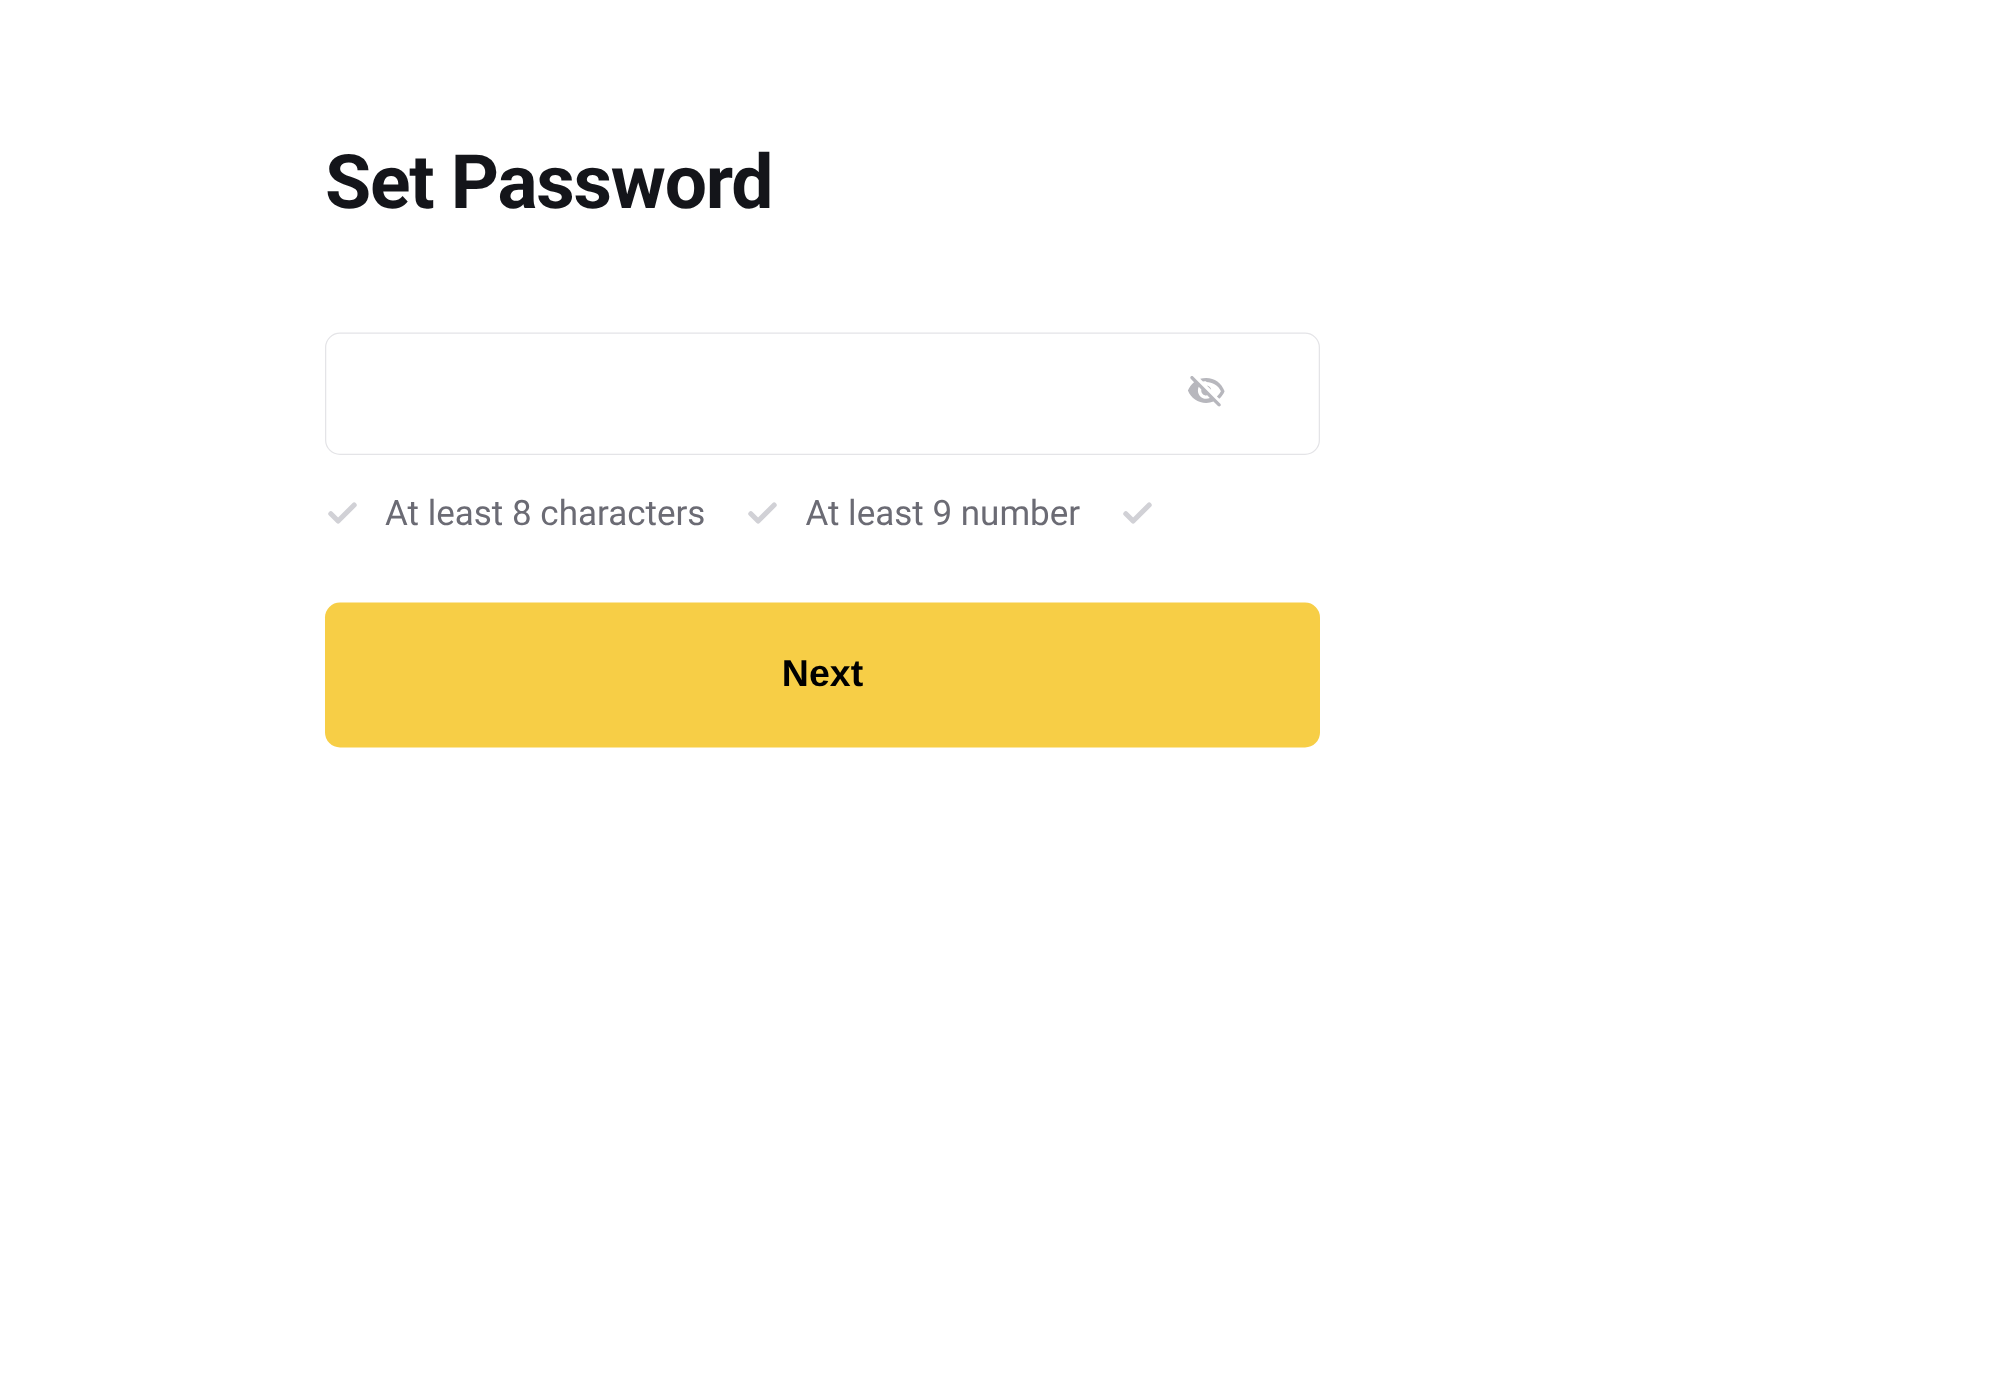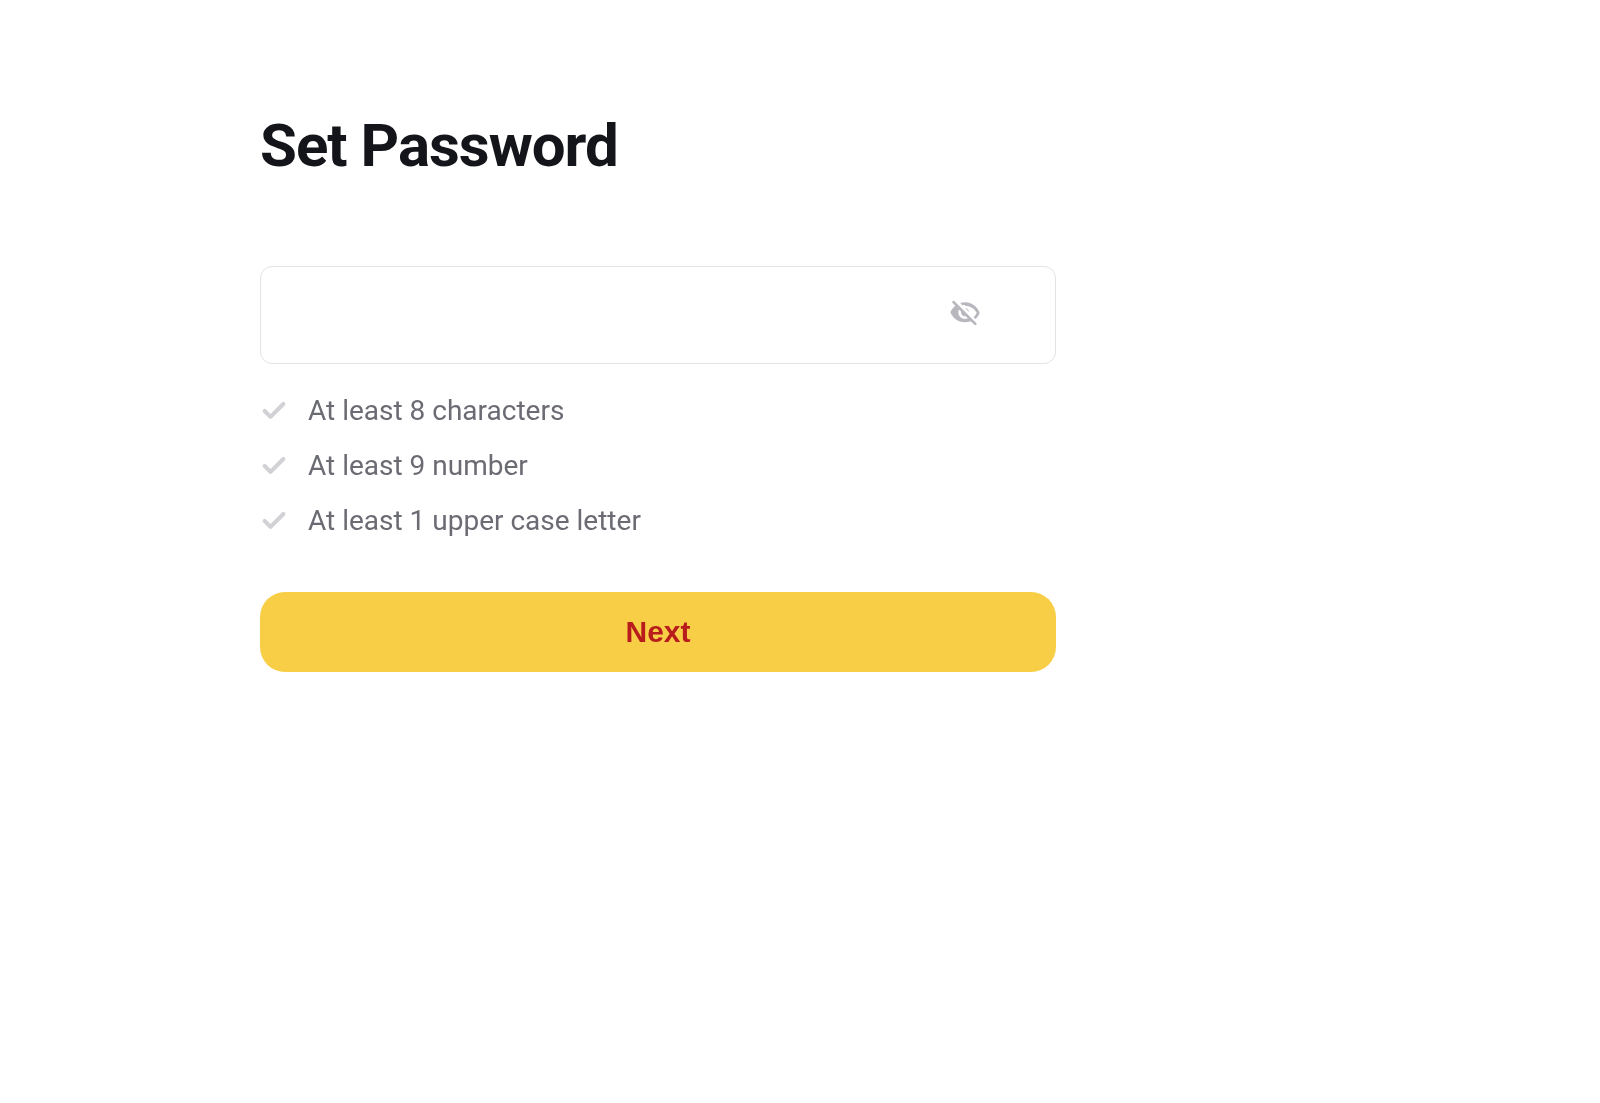--- a/index.html
+++ b/index.html
@@ -63,22 +63,22 @@
       cursor: pointer;
       color: #b7b7bd;
       margin-right: 40px;
     }
     .toggle-visibility svg {
       width: 32px;
       height: 32px;
     }
     .requirements {
       display: flex;
-      flex-direction: column;
-      gap: 22px;
+      flex-direction: row;
+      gap: 32px;
       margin-bottom: 55px;
       text-align: right;
     }
     .requirement-item {
       display: flex;
       align-items: center;
       gap: 20px;
     }
     .check-icon {
       width: 28px;
@@ -90,27 +90,27 @@
       width: 100%;
       height: 100%;
     }
     .requirement-text {
       font-size: 28px;
       color: #6b6b74;
       font-weight: 400;
     }
     .next-button {
       width: 100%;
-      height: 80px;
+      height: 116px;
       background: #f7ce46;
       border: none;
-      border-radius: 25px;
+      border-radius: 12px;
       font-size: 30px;
       font-weight: 600;
-      color: #b91c1c;
+      color: #000000;
       cursor: pointer;
       display: flex;
       align-items: center;
       justify-content: center;
     }
   </style>
 </head>
 <body>
 
 <div class="container">
@@ -144,18 +144,17 @@
         </svg>
       </span>
       <span class="requirement-text">At least 9 number</span>
     </div>
     <div class="requirement-item">
       <span class="check-icon">
         <svg viewBox="0 0 24 24" fill="none" stroke="currentColor" stroke-width="3.5" stroke-linecap="round" stroke-linejoin="round">
           <polyline points="20 6 9 17 4 12"></polyline>
         </svg>
       </span>
-      <span class="requirement-text">At least 1 upper case letter</span>
     </div>
   </div>
 
   <button class="next-button">Next</button>
 </div>
 
 </body></html>

